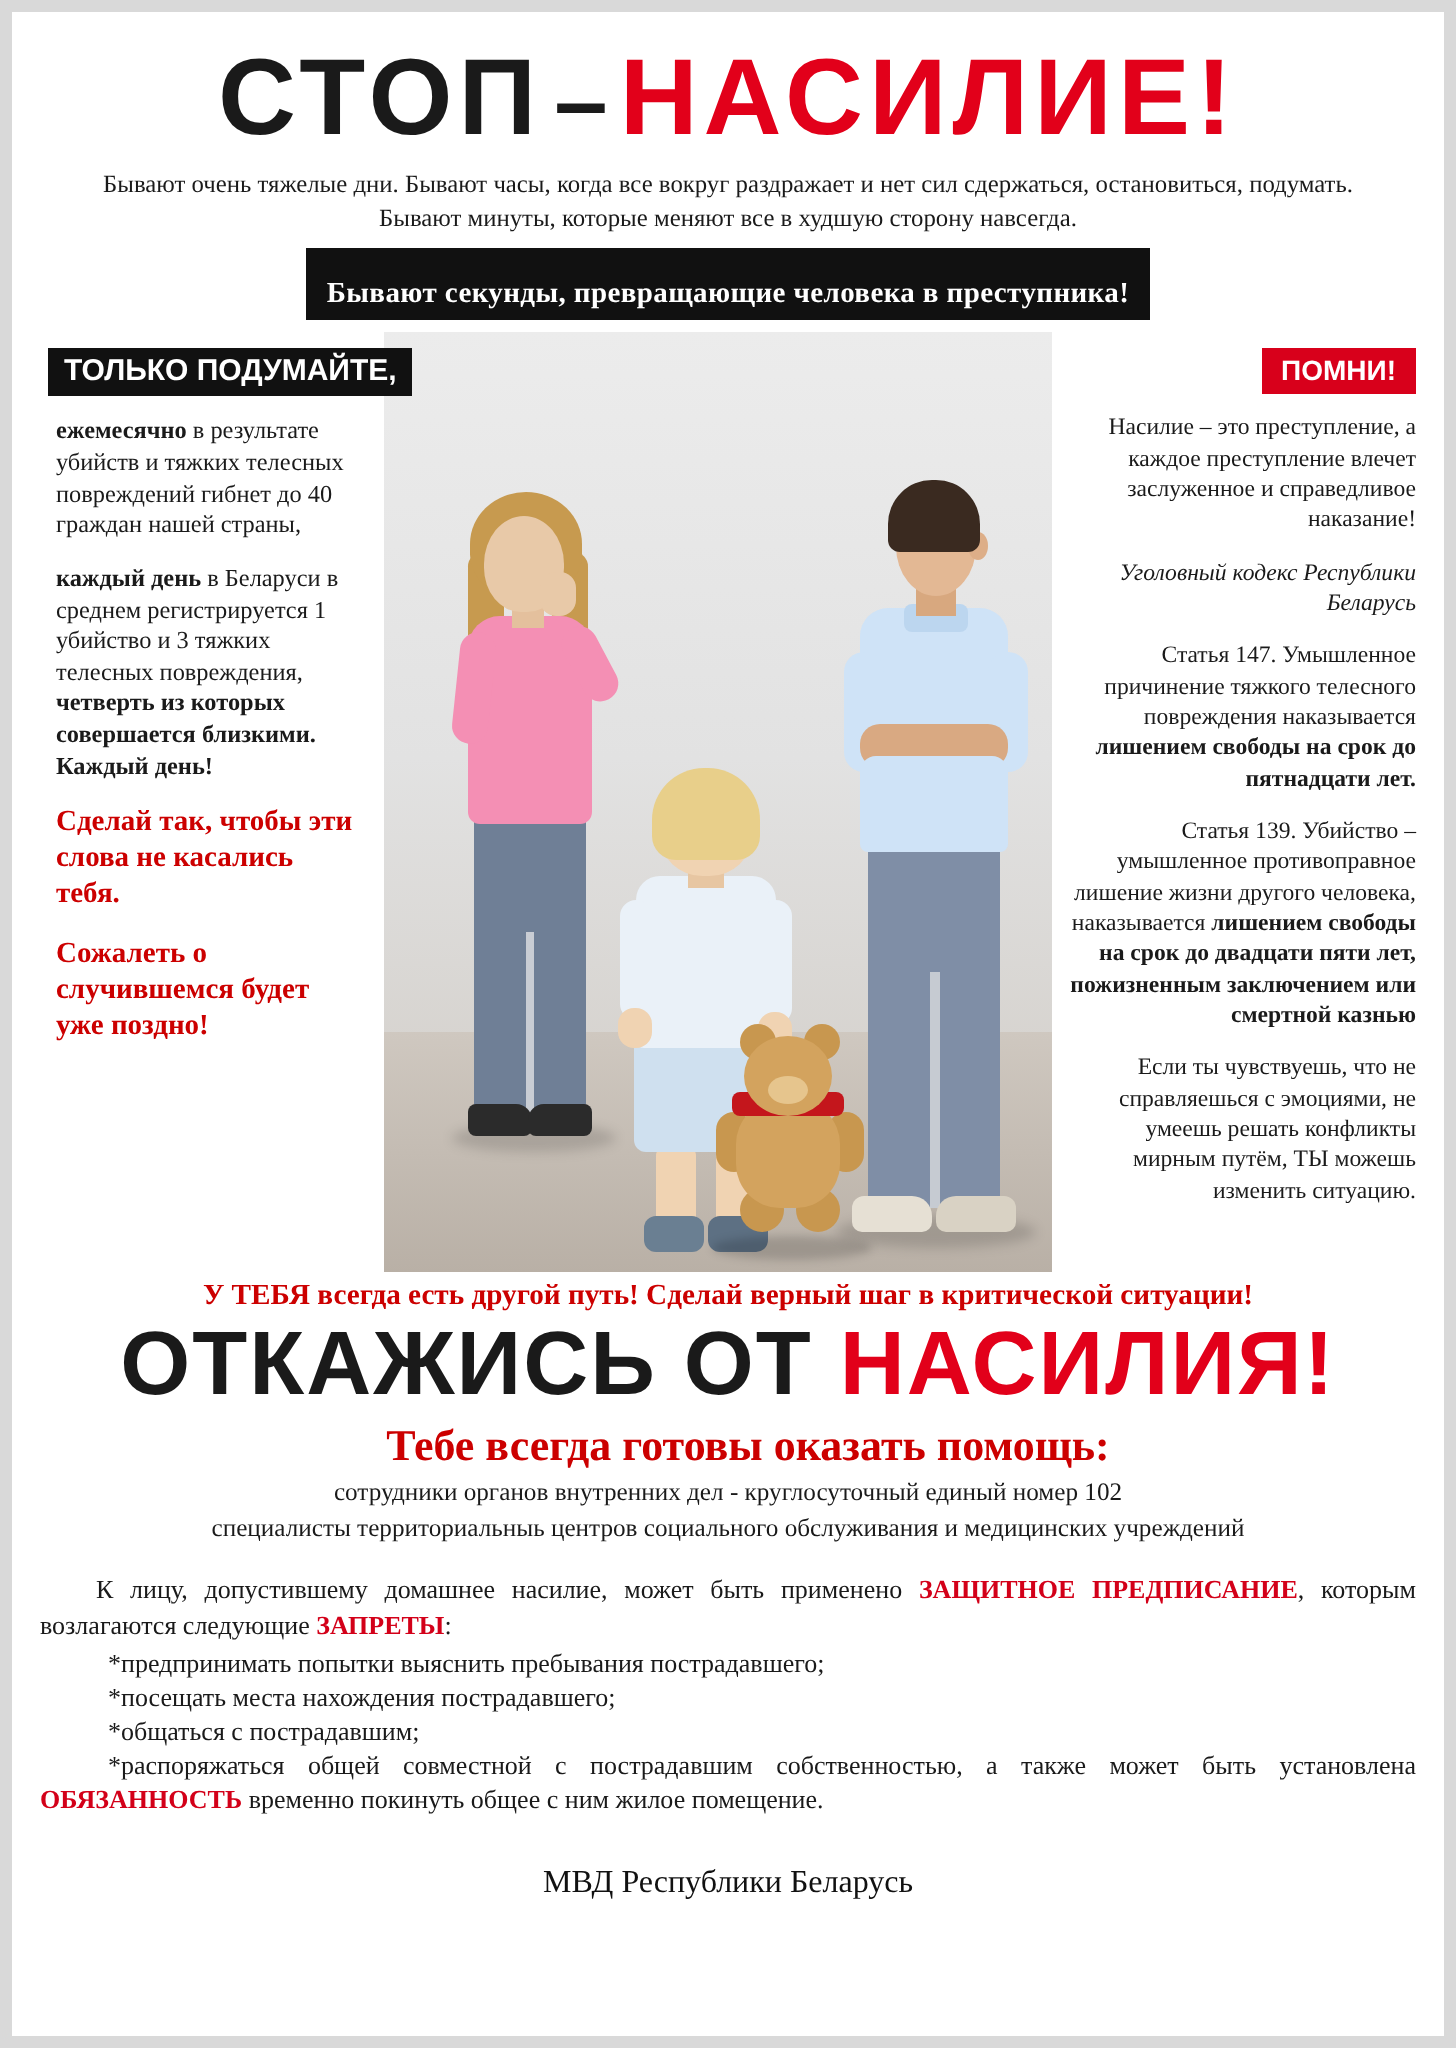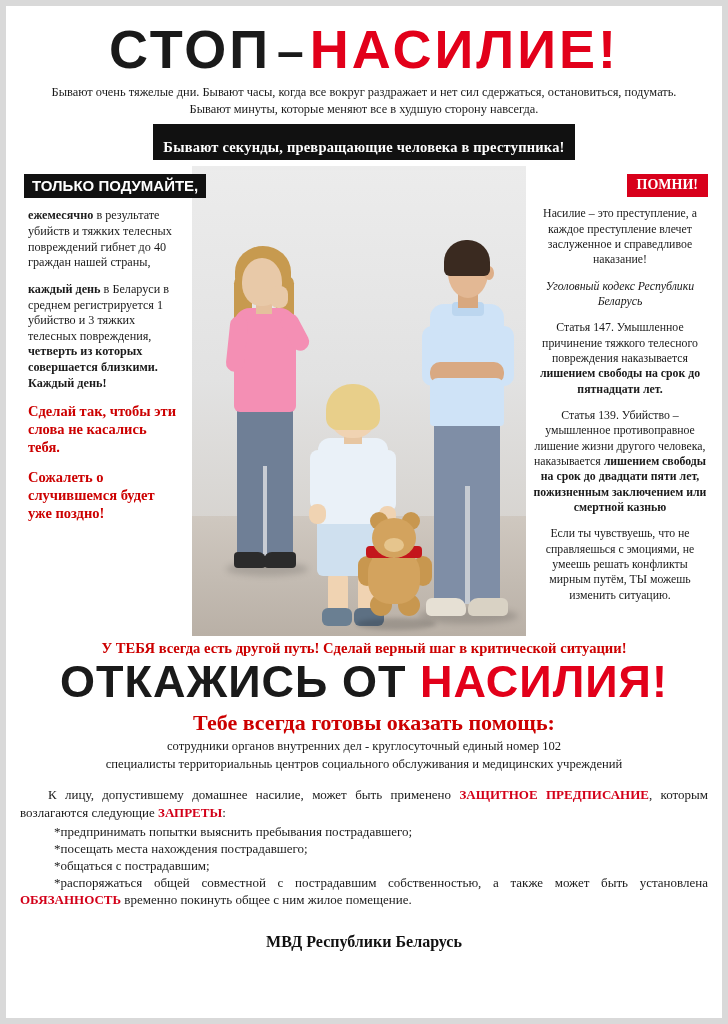--- a/index.html
+++ b/index.html
@@ -119,21 +119,21 @@
     font-family: "Liberation Sans", sans-serif;
     font-weight: bold;
     font-size: 15px;
     padding: 3px 8px 4px 8px;
     white-space: nowrap;
   }
   .tag-red {
     position: absolute;
     right: 14px; top: 8px;
     background: #d8001b; color: #fff;
-    font-family: Liberation Serif, serif;
+    font-family: Liberation Sans, sans-serif;
     font-weight: bold;
     font-size: 14px;
     padding: 3px 10px 4px 10px;
     white-space: nowrap;
   }
 
   .left-text {
     position: absolute;
     left: 22px; top: 42px;
     width: 152px;
@@ -148,21 +148,21 @@
     font-weight: bold;
     font-size: 14.5px;
     line-height: 1.25;
     margin: 0 0 14px 0;
   }
 
   .right-text {
     position: absolute;
     right: 14px; top: 40px;
     width: 176px;
-    text-align: center;
+    text-align: right;
     font-size: 11.8px;
     line-height: 1.3;
     color: #1a1a1a;
   }
   .right-text p { margin: 0 0 11px 0; }
   .right-text b { font-weight: bold; }
   .right-text .ital { font-style: italic; }
 
   
   .fig { position: absolute; }
@@ -284,21 +284,21 @@
     text-align: justify;
   }
   .bottom-block .first { text-indent: 28px; }
   .rd { color: #d30019; font-weight: bold; }
   .bullets { margin-top: 2px; }
   .bullets div { text-indent: 34px; color:#1a1a1a; }
 
   .footer {
     text-align: center;
     margin-top: 24px;
-    font-weight: bold;
+    font-weight: normal;
     font-size: 16px;
     color: #111;
   }
 </style>
 </head>
 <body>
 
 <div class="poster">
  <div class="inner">
 

